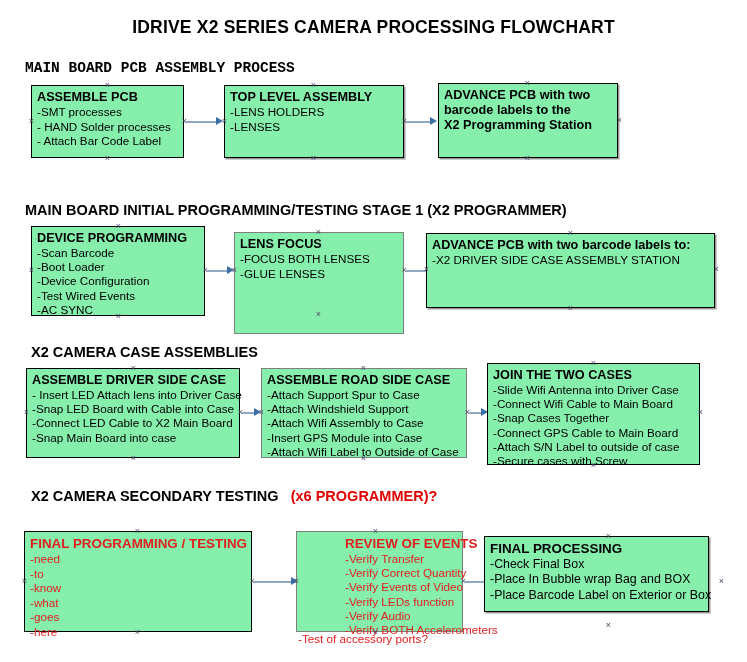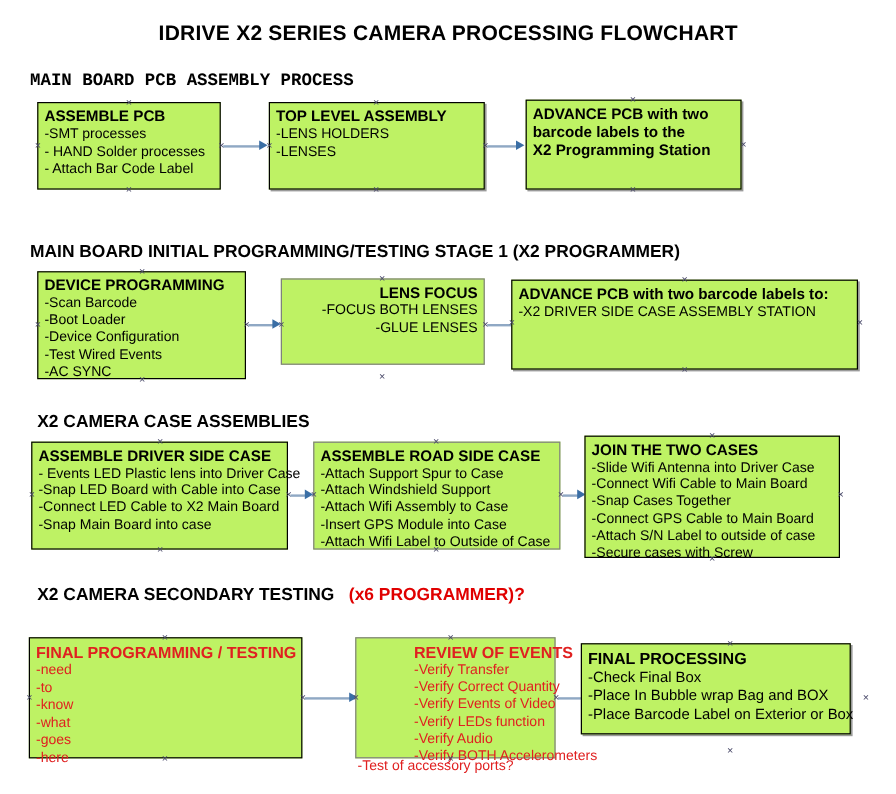--- a/index.html
+++ b/index.html
@@ -33,21 +33,21 @@
     font-weight: bold;
     color: #000000;
     white-space: nowrap;
   }
   .section-head .red {
     color: #e00000;
   }
   
   .box {
     position: absolute;
-    background: #bef264;
+    background: #86efac;
     box-sizing: border-box;
     padding: 4px 5px 3px 5px;
   }
   .box.border-dark {
     border: 1.3px solid #000000;
   }
   .box.border-gray {
     border: 1.6px solid #7f7f7f;
   }
   .box.border-dark-shadow {
@@ -185,21 +185,21 @@
     </div>
   </div>
   <span class="xh" style="left:115px; top:223px;"></span>
   <span class="xh" style="left:115px; top:313px;"></span>
   <span class="xh" style="left:28px; top:267px;"></span>
   <span class="xh" style="left:202px; top:267px;"></span>
 
   <div class="conn" style="left:207px; top:270px; width:22px;"></div>
   <div class="conn-head" style="left:227px; top:266px;"></div>
 
-  <div class="box border-gray" style="left:234px; top:232px; width:170px; height:72px;text-align:right;">
+  <div class="box border-gray" style="left:234px; top:232px; width:170px; height:102px;">
     <div class="box-title">LENS FOCUS</div>
     <div class="box-body">
       <div class="box-line">-FOCUS BOTH LENSES</div>
       <div class="box-line">-GLUE LENSES</div>
     </div>
   </div>
   <span class="xh" style="left:315px; top:229px;"></span>
   <span class="xh" style="left:315px; top:311px;"></span>
   <span class="xh" style="left:231px; top:267px;"></span>
   <span class="xh" style="left:401px; top:267px;"></span>
@@ -218,21 +218,21 @@
   <span class="xh" style="left:423px; top:266px;"></span>
   <span class="xh" style="left:713px; top:266px;"></span>
 
   <div class="section-head" style="left:31px; top:344px;">
     <span>X2 CAMERA CASE ASSEMBLIES</span>
   </div>
 
   <div class="box border-dark" style="left:26px; top:368px; width:214px; height:90px;">
     <div class="box-title">ASSEMBLE DRIVER SIDE CASE</div>
     <div class="box-body tight">
-      <div class="box-line">- Events LED Plastic lens into Driver Case</div>
+      <div class="box-line">- Insert LED Attach lens into Driver Case</div>
       <div class="box-line">-Snap LED Board with Cable into Case</div>
       <div class="box-line">-Connect LED Cable to X2 Main Board</div>
       <div class="box-line">-Snap Main Board into case</div>
     </div>
   </div>
   <span class="xh" style="left:130px; top:365px;"></span>
   <span class="xh" style="left:130px; top:455px;"></span>
   <span class="xh" style="left:23px; top:409px;"></span>
   <span class="xh" style="left:237px; top:409px;"></span>
 

